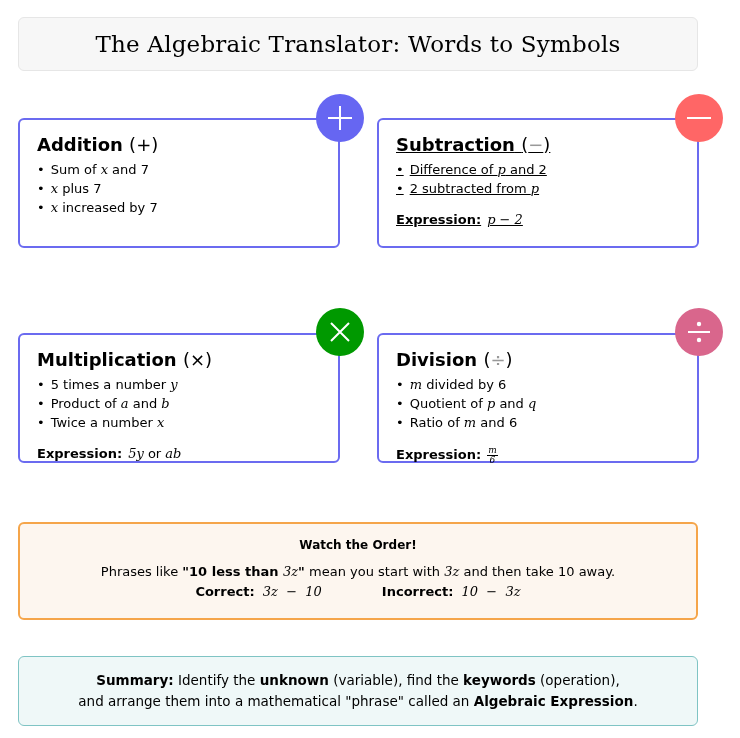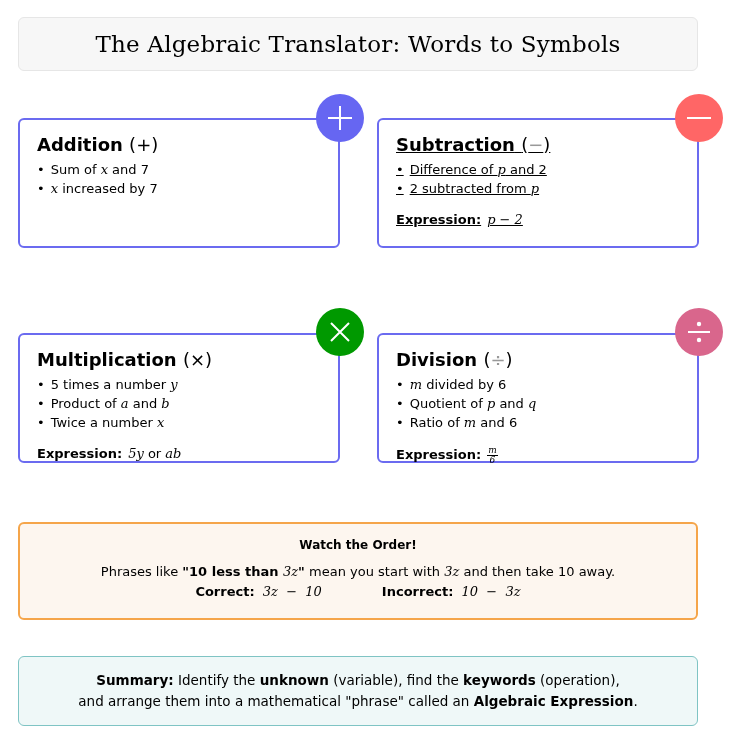--- a/index.html
+++ b/index.html
@@ -41,20 +41,21 @@
 <body>
 
 <div class="title-box">
   <h1>The Algebraic Translator:  Words to Symbols</h1>
 </div>
 
 <div class="card" style="left:18px; top:118px;">
   <h2><span>Addition</span> <span class="op">(<span>+</span>)</span></h2>
   <ul>
     <li><span>Sum of </span><span class="math">x</span><span> and 7</span></li>
+    <li><span class="math">x</span><span> plus 7</span></li>
     <li><span class="math">x</span><span> increased by 7</span></li>
   </ul>
 </div>
 <div class="circle" style="left:316px; top:94px; background:#6666f2;">
   <svg width="28" height="28" viewBox="0 0 28 28">
       <path d="M14 2 V26 M2 14 H26" stroke="#fff" stroke-width="2"></path>
     </svg>
 </div>
 
 <div class="card" style="left:377px; top:118px;text-decoration:underline;">

